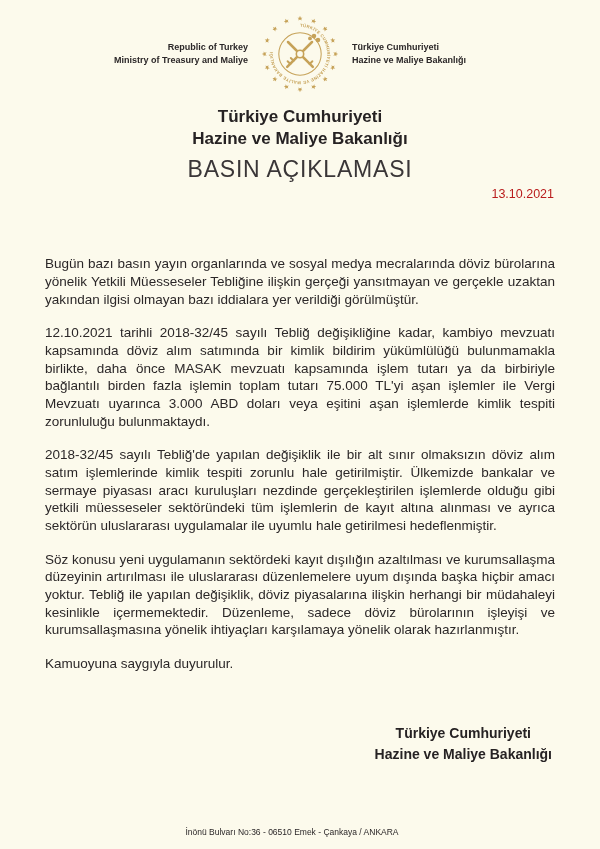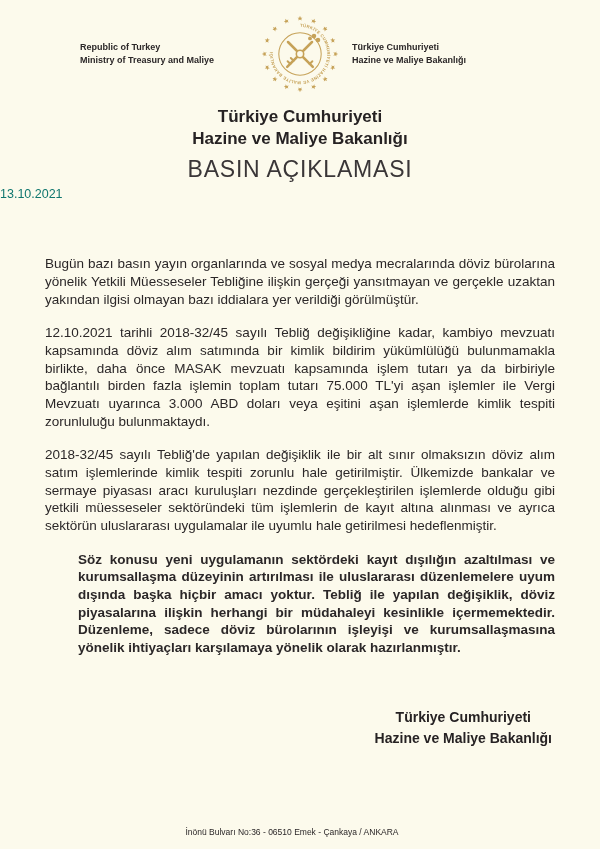--- a/index.html
+++ b/index.html
@@ -11,41 +11,41 @@
     background:#fcfaec;
     color:#2b2728;
     overflow:hidden;
   }
   
   .letterhead {
     display:flex; align-items:center; justify-content:center;
     gap:12px; padding-top:14px;
   }
   .lh-side { width:168px; font-size:9px; font-weight:bold; line-height:1.45; color:#2b2728; }
-  .lh-left  { text-align:left; }
+  .lh-left  { text-align:right; }
   .lh-right { text-align:left; }
   .seal { width:80px; height:80px; flex:0 0 auto; }
   
   .title-block { text-align:center; margin-top:12px; }
   .title-line { font-size:17px; font-weight:bold; line-height:1.3; color:#262223; }
   .press-heading {
     margin-top:6px;
     font-size:23px; font-weight:400; letter-spacing:0.8px;
     color:#3a3637;
   }
-  .date-line { text-align:left; padding-right:46px; margin-top:4px; font-size:12.5px; color:#0f766e; }
+  .date-line { text-align:right; padding-right:46px; margin-top:4px; font-size:12.5px; color:#b91c1c; }
   
   .body-text { padding:0 45px; margin-top:54px; }
   .body-text p {
     margin:0 0 16px 0;
     font-size:13.5px; line-height:1.31;
     text-align:justify;
     color:#2b2728;
   }
-  .body-text p.emphasis { font-weight:bold;margin-left:33px; }
+  .body-text p.emphasis { font-weight:normal; }
   .closing { margin-top:16px; text-align:left; }
   
   .signature-row { display:flex; justify-content:flex-end; padding-right:48px; margin-top:50px; }
   .signature { text-align:center; font-size:14px; font-weight:bold; line-height:1.5; color:#262223; }
   
   .footer {
     position:absolute; left:0; right:16px; bottom:10px;
     text-align:center; font-size:8.5px; line-height:1.4; color:#2b2728;
   }
 </style>
@@ -113,20 +113,21 @@
     <div class="title-line">Hazine ve Maliye Bakanlığı</div>
     <div class="press-heading">BASIN AÇIKLAMASI</div>
   </div>
   <div class="date-line">13.10.2021</div>
 
   <div class="body-text">
     <p>Bugün bazı basın yayın organlarında ve sosyal medya mecralarında döviz bürolarına yönelik Yetkili Müesseseler Tebliğine ilişkin gerçeği yansıtmayan ve gerçekle uzaktan yakından ilgisi olmayan bazı iddialara yer verildiği görülmüştür.</p>
     <p>12.10.2021 tarihli 2018-32/45 sayılı Tebliğ değişikliğine kadar, kambiyo mevzuatı kapsamında döviz alım satımında bir kimlik bildirim yükümlülüğü bulunmamakla birlikte, daha önce MASAK mevzuatı kapsamında işlem tutarı ya da birbiriyle bağlantılı birden fazla işlemin toplam tutarı 75.000 TL'yi aşan işlemler ile Vergi Mevzuatı uyarınca 3.000 ABD doları veya eşitini aşan işlemlerde kimlik tespiti zorunluluğu bulunmaktaydı.</p>
     <p>2018-32/45 sayılı Tebliğ'de yapılan değişiklik ile bir alt sınır olmaksızın döviz alım satım işlemlerinde kimlik tespiti zorunlu hale getirilmiştir. Ülkemizde bankalar ve sermaye piyasası aracı kuruluşları nezdinde gerçekleştirilen işlemlerde olduğu gibi yetkili müesseseler sektöründeki tüm işlemlerin de kayıt altına alınması ve ayrıca sektörün uluslararası uygulamalar ile uyumlu hale getirilmesi hedeflenmiştir.</p>
     <p class="emphasis">Söz konusu yeni uygulamanın sektördeki kayıt dışılığın azaltılması ve kurumsallaşma düzeyinin artırılması ile uluslararası düzenlemelere uyum dışında başka hiçbir amacı yoktur. Tebliğ ile yapılan değişiklik, döviz piyasalarına ilişkin herhangi bir müdahaleyi kesinlikle içermemektedir. Düzenleme, sadece döviz bürolarının işleyişi ve kurumsallaşmasına yönelik ihtiyaçları karşılamaya yönelik olarak hazırlanmıştır.</p>
+    <p class="closing">Kamuoyuna saygıyla duyurulur.</p>
   </div>
 
   <div class="signature-row">
     <div class="signature">
       <div>Türkiye Cumhuriyeti</div>
       <div>Hazine ve Maliye Bakanlığı</div>
     </div>
   </div>
 
   <div class="footer">

